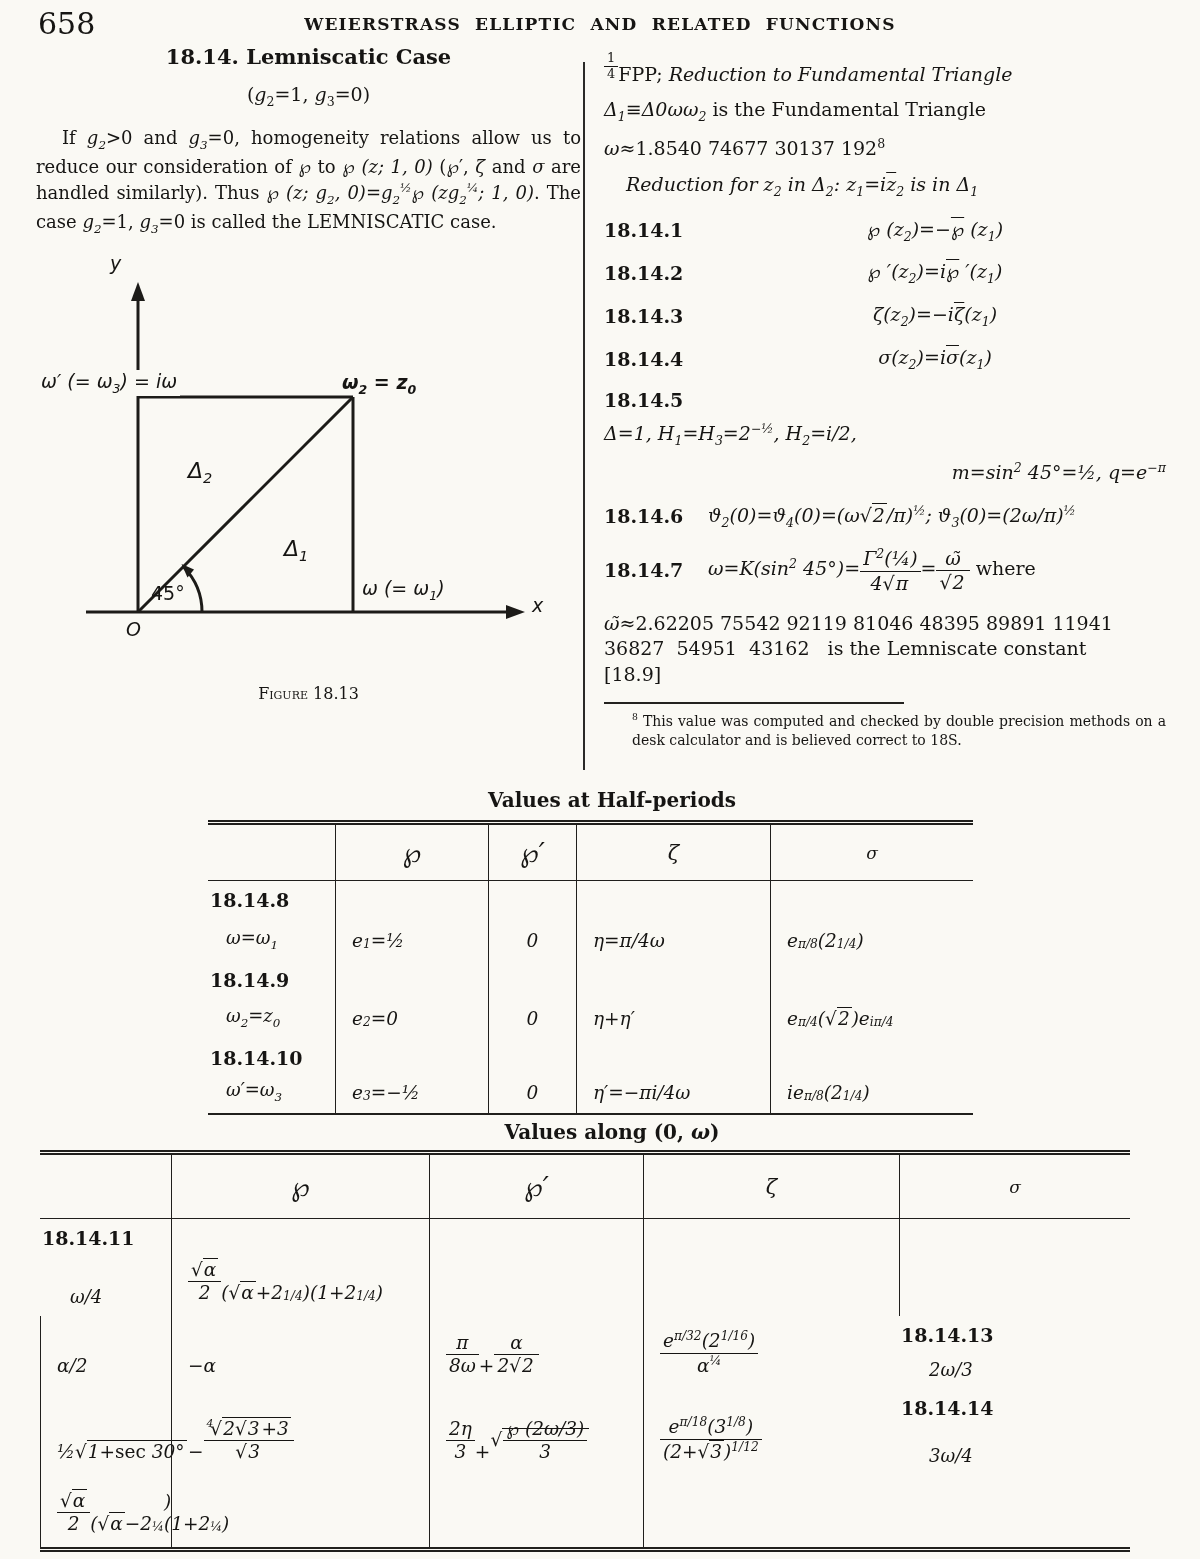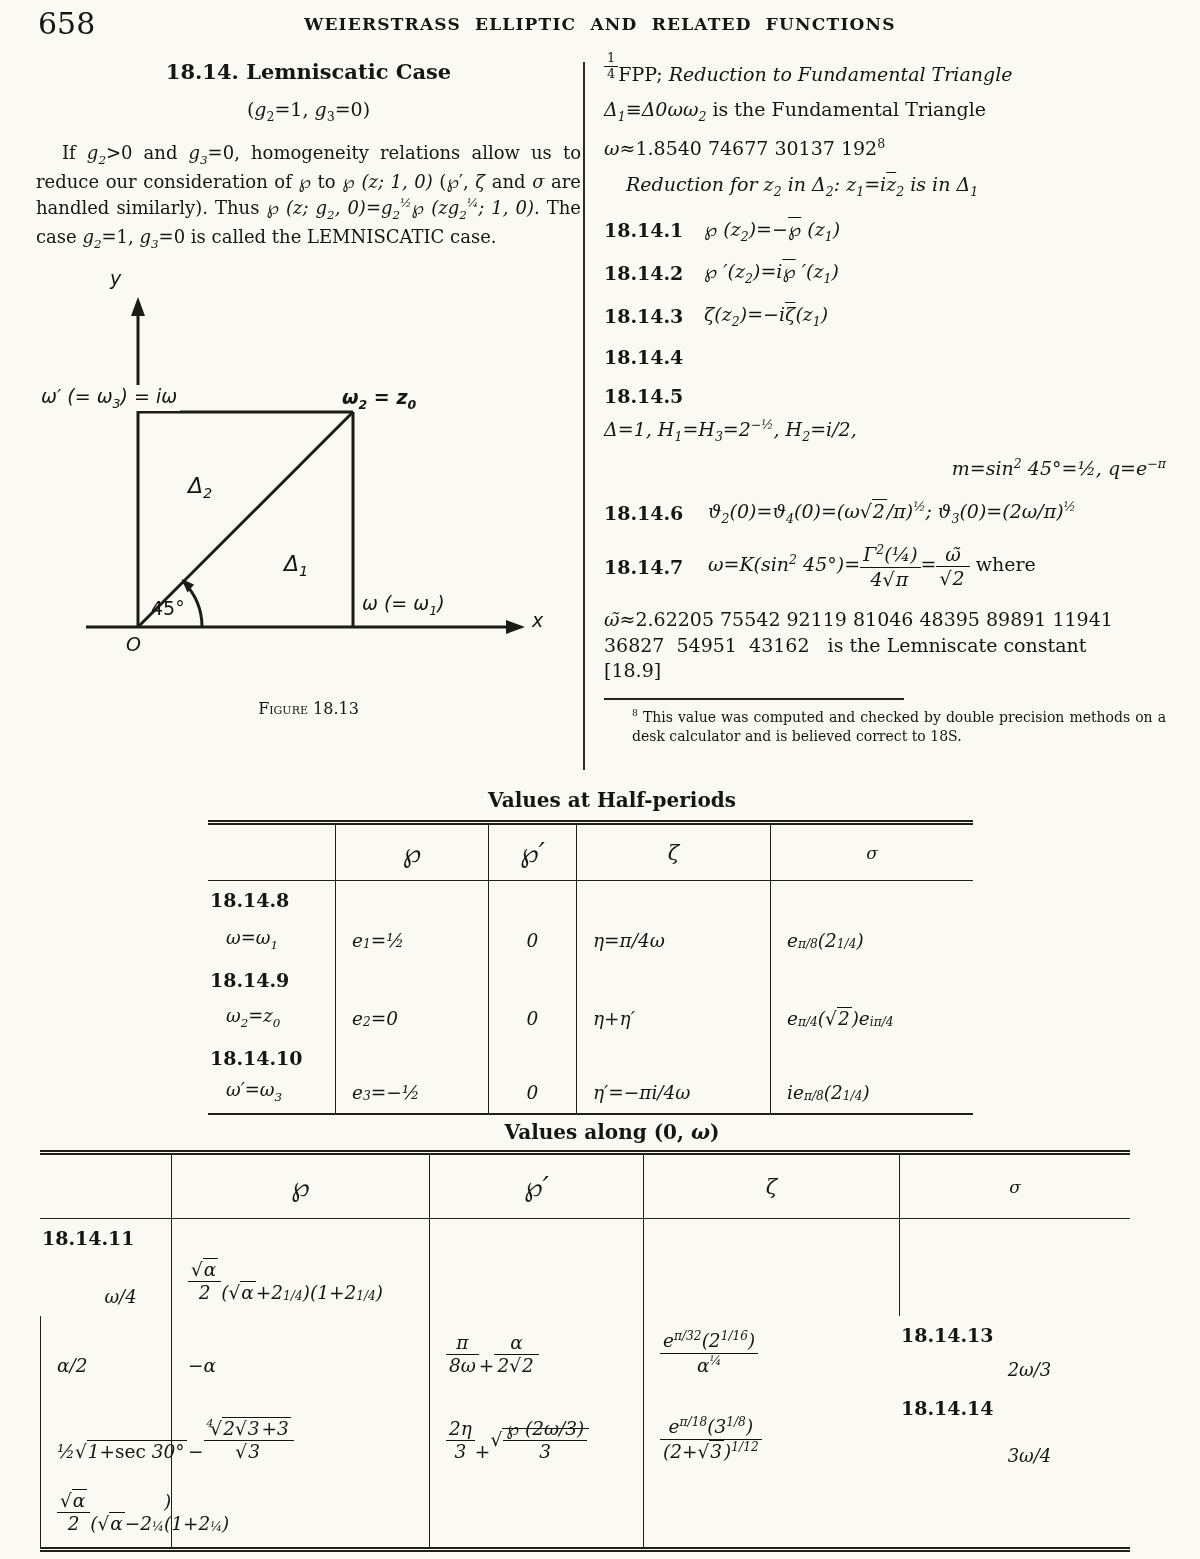--- a/index.html
+++ b/index.html
@@ -5,21 +5,21 @@
   html,body{margin:0;padding:0;background:#d8d5cd;}
   .page{position:relative;width:1200px;height:1559px;background:#faf9f4;color:#161513;
         font-family:"DejaVu Serif", serif; overflow:hidden;}
   .pagenum{position:absolute;left:38px;top:6px;font-size:30px;}
   .runhead{position:absolute;left:0;top:14px;width:100%;text-align:center;font-size:17px;
            font-weight:bold;letter-spacing:1.2px;word-spacing:7px;}
   .coldivider{position:absolute;left:583px;top:62px;width:2px;height:708px;background:#2a2a28;}
   
   .leftcol{position:absolute;left:36px;top:44px;width:545px;}
   .rightcol{position:absolute;left:604px;top:48px;width:562px;font-size:19px;}
-  .sec-title{text-align:center;font-size:21px;font-weight:bold;margin-top:15px;}
+  .sec-title{text-align:center;font-size:21px;font-weight:bold;margin-top:0;}
   .sec-sub{text-align:center;font-size:19px;margin-top:14px;}
   .para{font-size:18px;line-height:1.46;text-align:justify;text-indent:26px;margin:16px 0 0 0;}
   
   .fml{font-style:italic;}
   .itl{font-style:italic;}
   .rm{font-style:normal;}
   .wp{font-family:"DejaVu Sans", "DejaVu Serif", sans-serif;font-style:italic;}
   .fr{display:inline-block;vertical-align:middle;text-align:center;line-height:1.12;}
   .fr>.n{display:block;padding:0 3px 1px 3px;}
   .fr>.d{display:block;border-top:1.5px solid currentColor;padding:1px 3px 0 3px;}
@@ -28,21 +28,21 @@
   .sq>.r{border-top:1.6px solid currentColor;padding:0 2px 0 1px;}
   .ov{text-decoration:overline;}
   sup,sub{font-size:66%;}
   .ri{font-size:58%;vertical-align:super;margin-right:-3px;}
   
   .rline{margin:10px 0;line-height:1.35;}
   .rl-first{margin-top:4px;}
   .indent{padding-left:22px;}
   .eqrow{display:flex;align-items:center;margin:17px 0;}
   .eqnum{font-weight:bold;font-size:19px;min-width:100px;font-style:normal;}
-  .eqfml{flex:1;text-align:left;}
+  .eqfml{flex:1;text-align:center;}
   .eqfml.lft{text-align:left;padding-left:4px;}
   .spec-head{text-align:center;font-weight:bold;font-size:19px;margin:16px 0 8px 0;}
   .rright{text-align:right;margin:6px 0;}
   .footrule{width:300px;border-top:2px solid #23221f;margin-top:14px;}
   .footnote{font-size:14px;line-height:1.42;margin-top:6px;text-align:justify;margin-left:28px;}
   
   .figure{position:relative;width:540px;height:428px;margin:14px 0 0 2px;}
   .fsvg{position:absolute;left:0;top:0;}
   .flabel{position:absolute;font-family:"DejaVu Sans", sans-serif;font-style:italic;
           font-size:19px;white-space:nowrap;}
@@ -62,21 +62,21 @@
   .c{min-width:0;}
   .vl{border-left:1.7px solid #201f1c;}
   .th{border-bottom:1.7px solid #201f1c;display:flex;align-items:center;justify-content:center;}
   .hp,.hpp{font-size:27px;}
   .hz{font-size:21px;font-style:italic;}
   .hs{font-size:17px;font-style:italic;}
   .lab{display:flex;flex-direction:column;justify-content:space-between;
        padding:8px 0 9px 2px;}
   .tnum{font-weight:bold;font-size:19px;font-style:normal;}
   .targ{padding-left:16px;font-size:18px;}
-  .t2 .targ{padding-left:28px;text-align:center;}
+  .t2 .targ{padding-left:28px;}
   .val{display:flex;align-items:flex-end;padding:6px 4px 9px 16px;font-size:18.5px;line-height:1.2;}
   .val.ctr{justify-content:center;padding-left:4px;}
   .t2 .val{padding-bottom:12px;}
 </style>
 </head>
 <body>
 
 <div class="page">
   <div class="pagenum">658</div>
   <div class="runhead">WEIERSTRASS ELLIPTIC AND RELATED FUNCTIONS</div>
@@ -129,20 +129,21 @@
     <div class="eqrow">
       <span class="eqnum">18.14.2</span>
       <span class="eqfml fml"><span class="wp">℘</span> ′(z<sub>2</sub>)=i<span class="ov"><span class="wp">℘</span></span> ′(z<sub>1</sub>)</span>
     </div>
     <div class="eqrow">
       <span class="eqnum">18.14.3</span>
       <span class="eqfml fml">ζ(z<sub>2</sub>)=−i<span class="ov">ζ</span>(z<sub>1</sub>)</span>
     </div>
     <div class="eqrow">
       <span class="eqnum">18.14.4</span>
+      <span class="eqfml fml">σ(z<sub>2</sub>)=i<span class="ov">σ</span>(z<sub>1</sub>)</span>
     </div>
 
     <div class="eqnum">18.14.5</div>
     <div class="rline fml">Δ=1, H<sub>1</sub>=H<sub>3</sub>=2<sup>−½</sup>, H<sub>2</sub>=i/2,</div>
     <div class="rline fml rright">m=sin<sup>2</sup> 45°=½, q=e<sup>−π</sup></div>
 
     <div class="eqrow">
       <span class="eqnum">18.14.6</span>
       <span class="eqfml fml lft">ϑ<sub>2</sub>(0)=ϑ<sub>4</sub>(0)=(ω<span class="sq">√<span class="r">2</span></span>/π)<sup>½</sup>; ϑ<sub>3</sub>(0)=(2ω/π)<sup>½</sup></span>
     </div>

